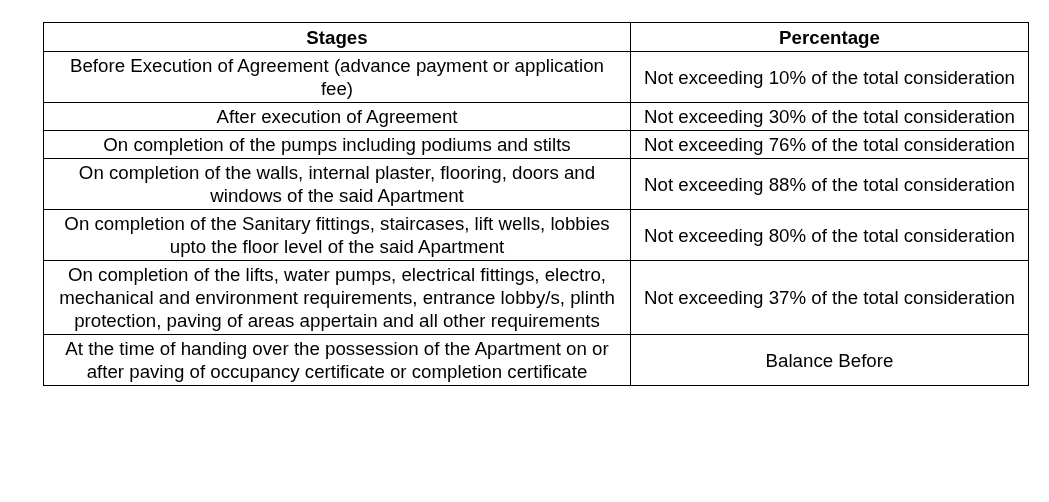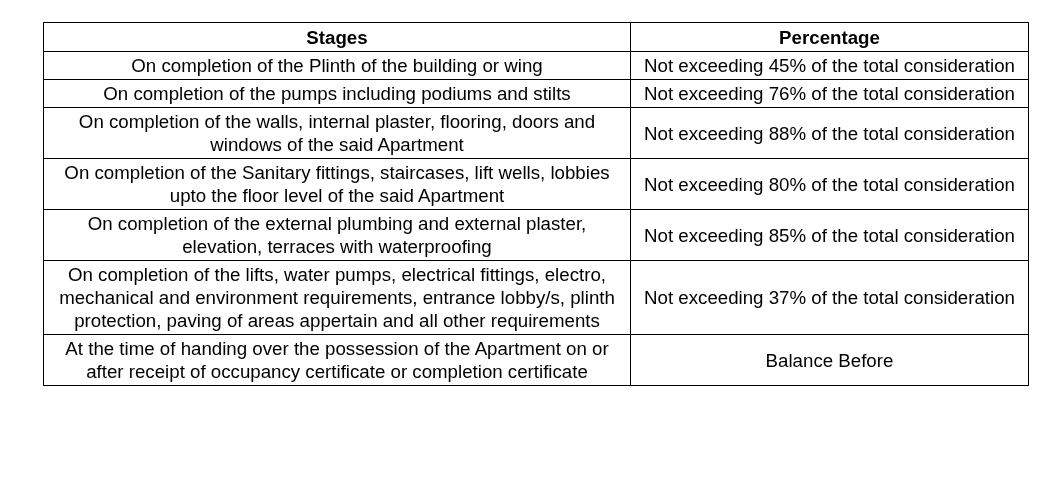--- a/index.html
+++ b/index.html
@@ -52,51 +52,51 @@
       <col class="col-stage">
       <col class="col-pct">
     </colgroup>
     <thead>
       <tr>
         <th>Stages</th>
         <th>Percentage</th>
       </tr>
     </thead>
     <tbody>
-
+  <tr>
+    <td>Before Execution of Agreement (advance payment or application fee)</td>
+    <td>Not exceeding 10% of the total consideration</td>
+  </tr>
 
   <tr>
-    <td>On completion of the Plinth of the building or wing</td>
-    <td>Not exceeding 45% of the total consideration</td>
+    <td>After execution of Agreement</td>
+    <td>Not exceeding 30% of the total consideration</td>
   </tr>
+
 
   <tr>
     <td>On completion of the pumps including podiums and stilts</td>
     <td>Not exceeding 76% of the total consideration</td>
   </tr>
 
   <tr>
     <td>On completion of the walls, internal plaster, flooring, doors and windows of the said Apartment</td>
     <td>Not exceeding 88% of the total consideration</td>
   </tr>
 
   <tr>
     <td>On completion of the Sanitary fittings, staircases, lift wells, lobbies upto the floor level of the said Apartment</td>
     <td>Not exceeding 80% of the total consideration</td>
   </tr>
 
-  <tr>
-    <td>On completion of the external plumbing and external plaster, elevation, terraces with waterproofing</td>
-    <td>Not exceeding 85% of the total consideration</td>
-  </tr>
 
   <tr>
     <td>On completion of the lifts, water pumps, electrical fittings, electro, mechanical and environment requirements, entrance lobby/s, plinth protection, paving of areas appertain and all other requirements</td>
     <td>Not exceeding 37% of the total consideration</td>
   </tr>
 
   <tr>
-    <td>At the time of handing over the possession of the Apartment on or after receipt of occupancy certificate or completion certificate</td>
+    <td>At the time of handing over the possession of the Apartment on or after paving of occupancy certificate or completion certificate</td>
     <td>Balance Before</td>
   </tr>
 </tbody>
   </table>
 </div>
 
 </body></html>

